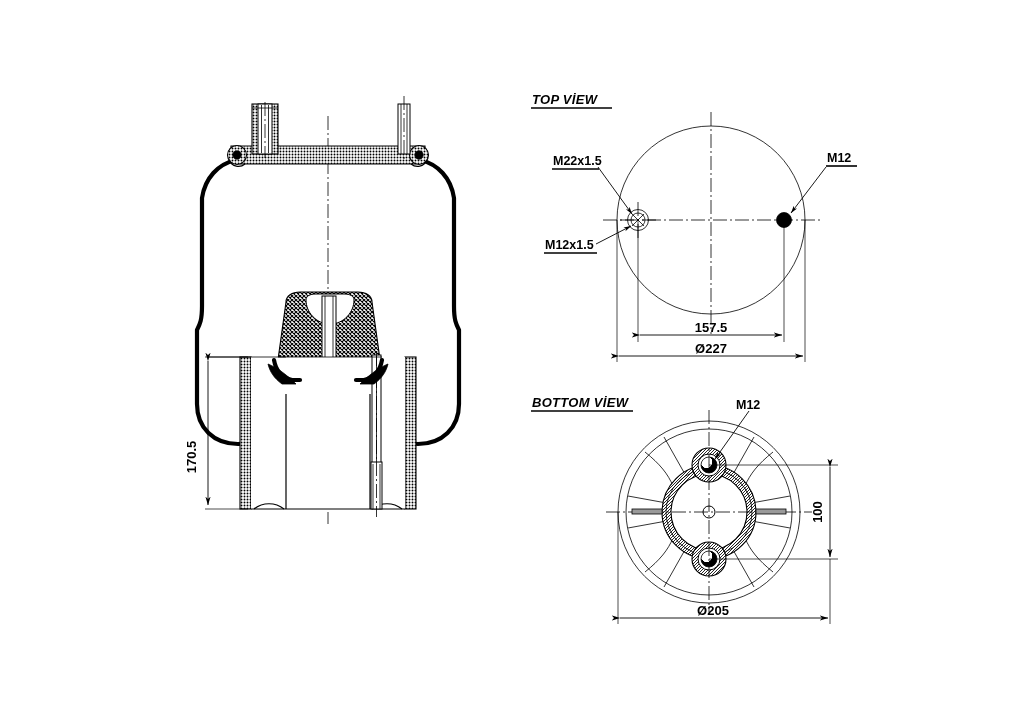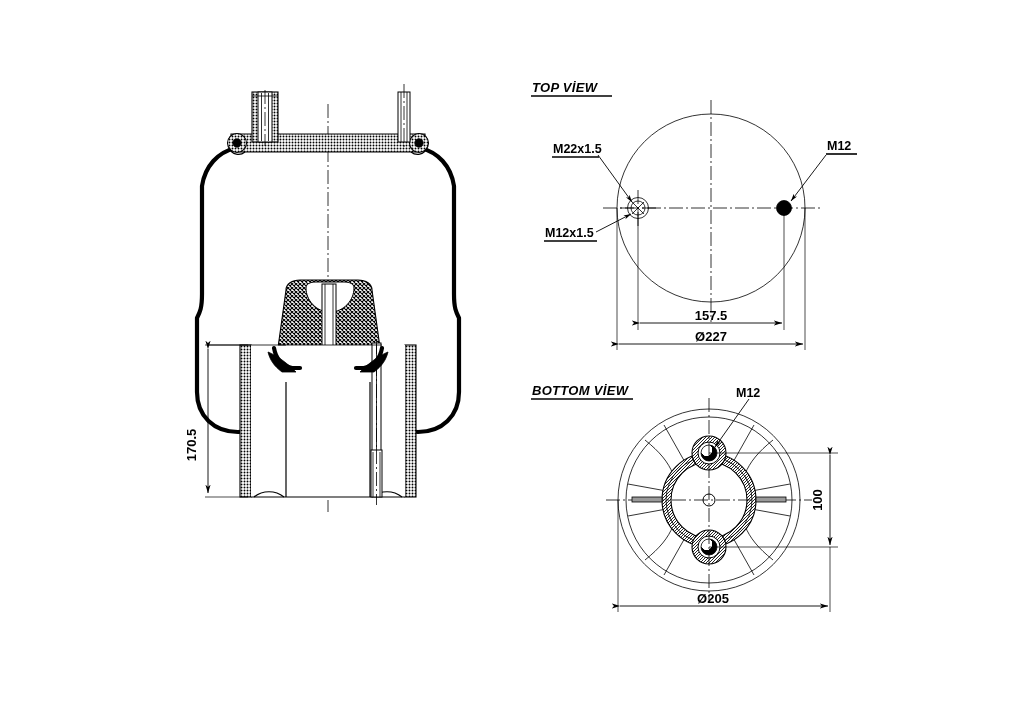--- a/index.html
+++ b/index.html
@@ -9,21 +9,21 @@
   }
   body {
     width: 1024px;
     height: 724px;
     font-family: "Liberation Sans", sans-serif;
     overflow: hidden;
     position: relative;
   }
   #drawing-root {
     position: absolute;
-    left: 0; top: 0;
+    left: 0; top: 12px;
     width: 1024px;
     height: 664px;
   }
   svg { display: block; }
 
   text {
     font-family: "Liberation Sans", sans-serif;
     fill: #000;
   }
   .view-title {

